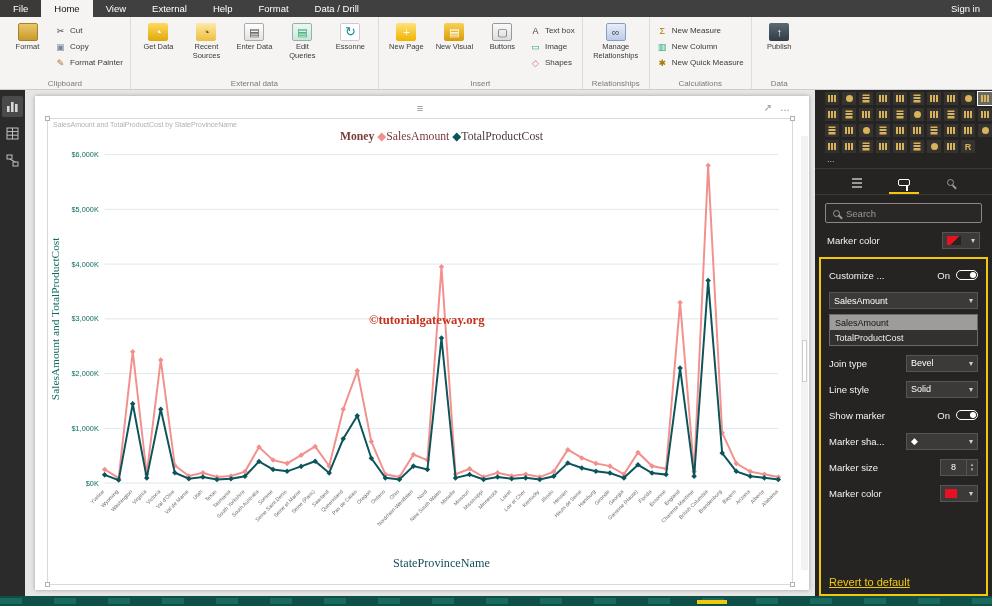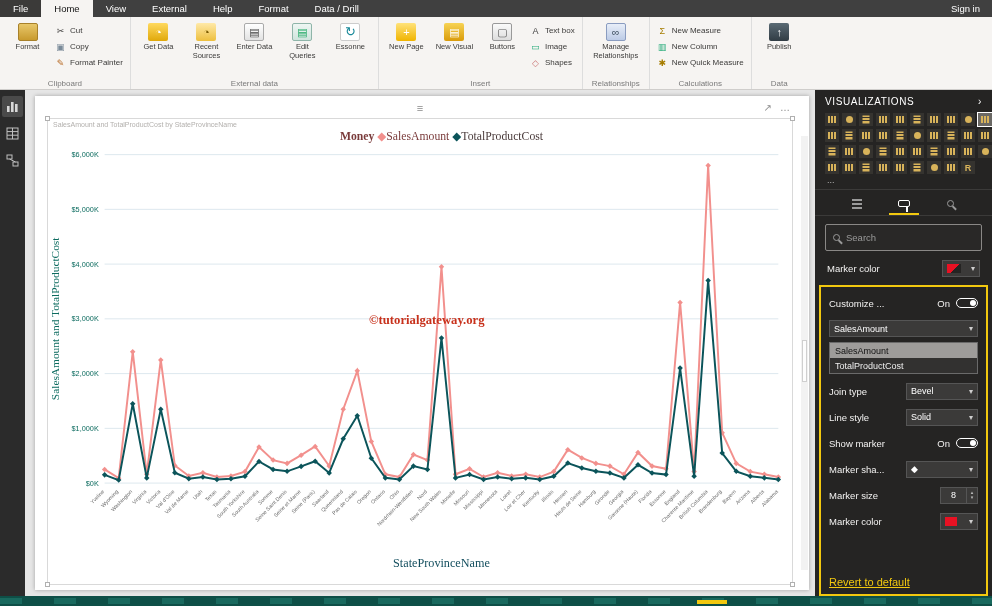--- a/index.html
+++ b/index.html
@@ -92,21 +92,21 @@
     border-bottom:2px solid transparent; cursor:pointer; }
   .pt.active { border-color:#f2c80f; }
   .pt-fields-i { width:10px; height:10px;
     background:repeating-linear-gradient(180deg,#9a9a9a 0 2px,transparent 2px 4px); }
   .pt-roller-i { width:12px; height:7px; border:1.5px solid #fff; border-radius:2px; position:relative; }
   .pt-roller-i::after { content:""; position:absolute; right:1px; top:6px; width:2px; height:5px; background:#fff; }
   .mag { width:7px; height:7px; border:1.5px solid #9a9a9a; border-radius:50%; position:relative; flex:none; }
   .mag::after { content:""; position:absolute; width:5px; height:1.5px; background:#9a9a9a;
     transform:rotate(45deg); right:-4px; bottom:-2px; }
   .searchbox { margin:8px 10px 4px; display:flex; align-items:center; gap:6px;
-    border:1px solid #8a8886; border-radius:2px; height:27px; padding:0 7px; background:#292827; }
+    border:1px solid #8a8886; border-radius:2px; height:20px; padding:0 7px; background:#292827; }
   .searchbox input { flex:1; background:transparent; border:none; outline:none; color:#ddd; font-size:9.5px; }
   .searchbox input::placeholder { color:#9a9a9a; }
   .rp-row { display:flex; align-items:center; justify-content:space-between; height:18px;
     font-size:9.5px; color:#f3f2f1; }
   .mc-top { margin:4px 12px 2px; }
   .dd { height:17px; background:#3b3a39; border:1px solid #555; display:flex; align-items:center;
     justify-content:space-between; padding:0 4px; font-size:9px; color:#fff; cursor:pointer; }
   .dd-sm { width:38px; }
   .dd-md { width:72px; }
   .swatch-red { width:14px; height:9px; background:linear-gradient(135deg,#e81123 55%,#252423 55%); }
@@ -489,24 +489,20 @@
           </svg>
         </div>
     </div>
     <div class="page-scroll">
       <div class="page-thumb"></div>
     </div>
   </div>
 </div>
 
 <div class="right-panel">
-  <div class="rp-header">
-    <span>VISUALIZATIONS</span>
-    <span>›</span>
-  </div>
   <div class="viz-grid" id="vizgrid">
       <div class="vz"></div>
       <div class="vz"></div>
       <div class="vz"></div>
       <div class="vz"></div>
       <div class="vz"></div>
       <div class="vz"></div>
       <div class="vz"></div>
       <div class="vz"></div>
       <div class="vz"></div>

